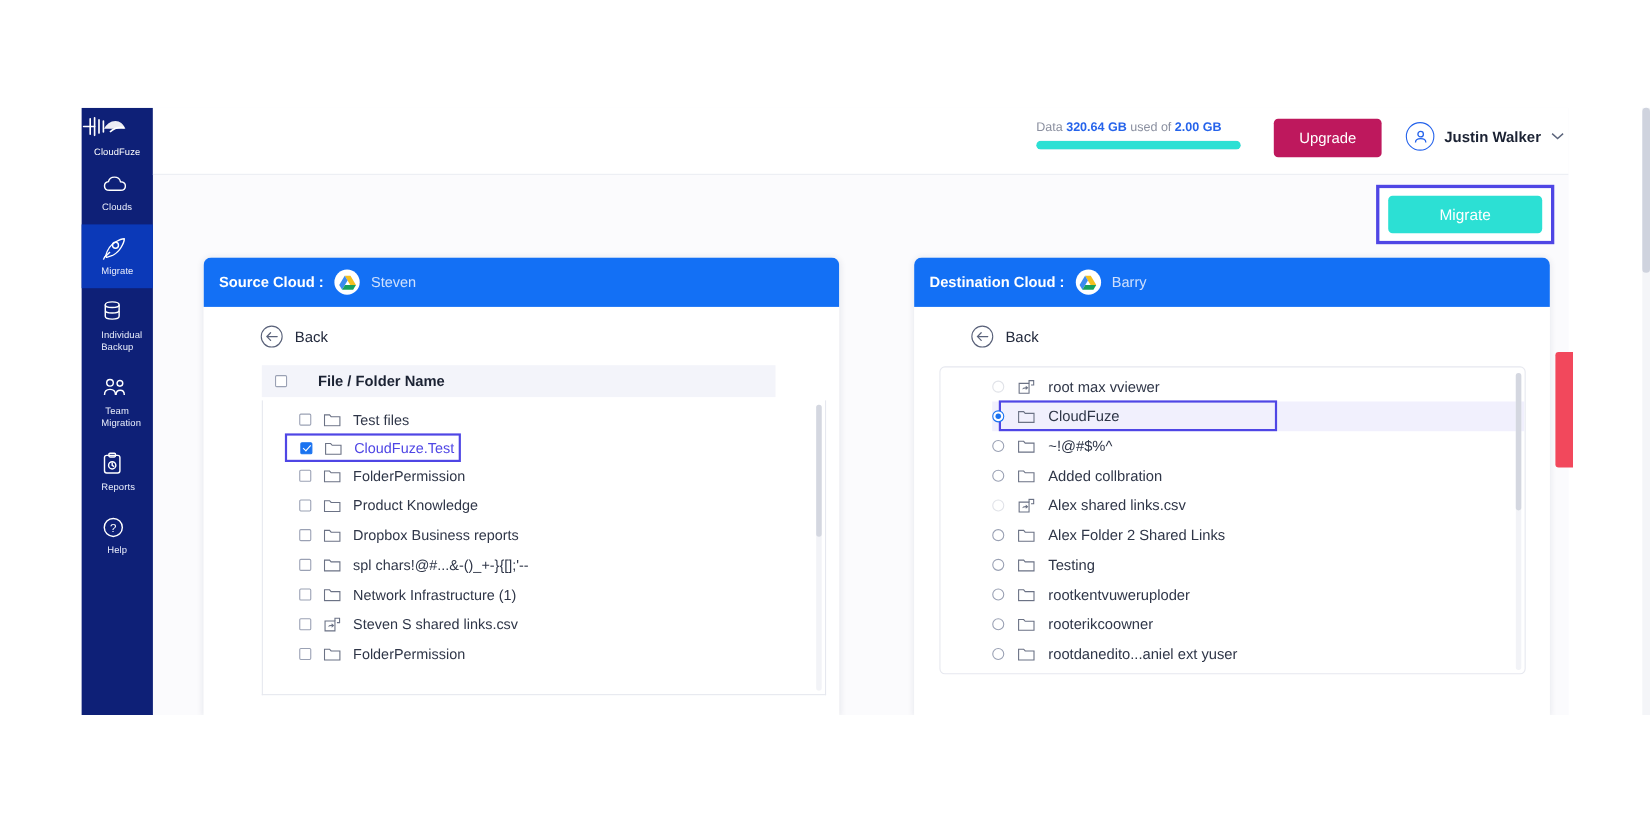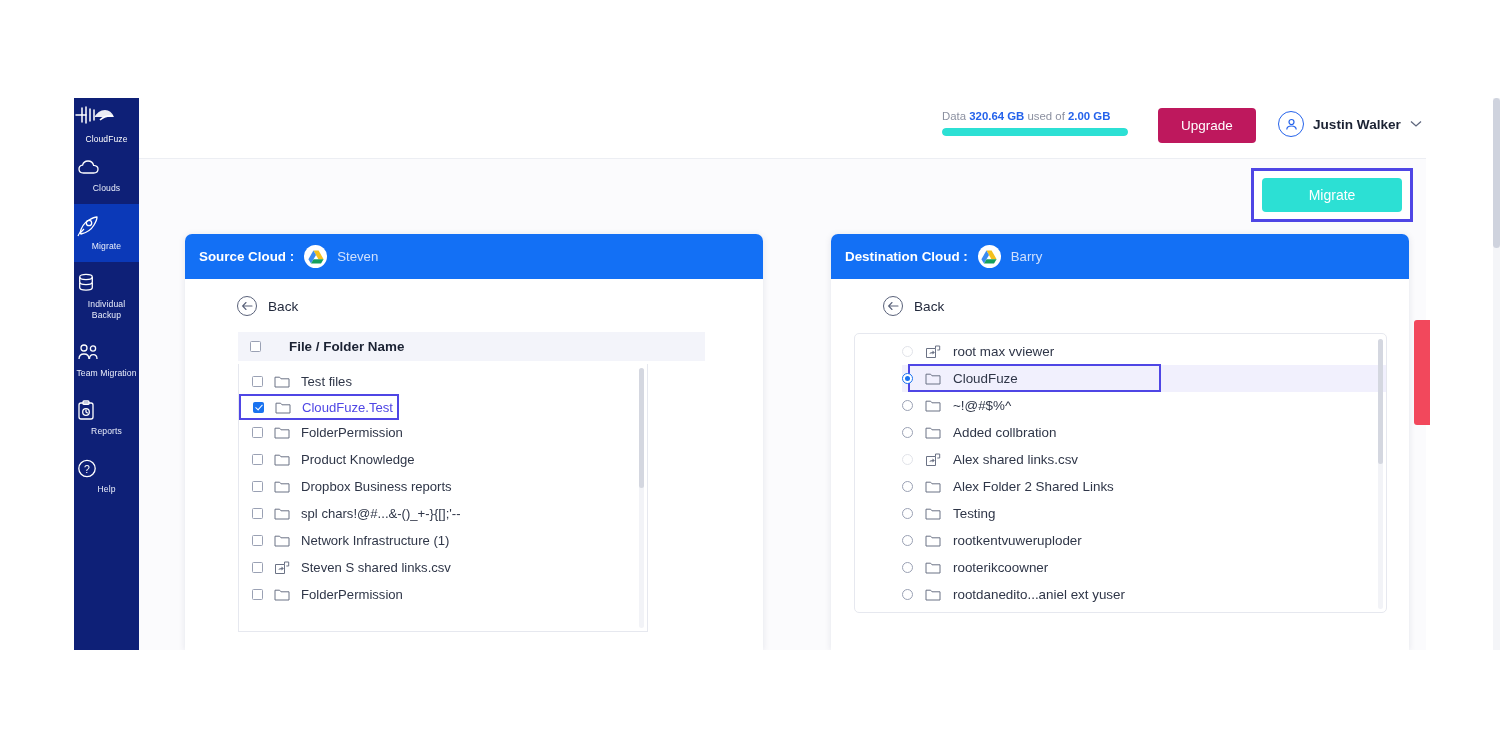--- a/index.html
+++ b/index.html
@@ -29,21 +29,21 @@
   .brand {
     padding-top: 6px;
     text-align: center;
   }
   .brand-logo { height: 22px; display: block; margin: 0 auto 2px; }
   .brand-name { font-size: 8.5px; letter-spacing: .1px; color: #fff; }
 
   .nav-item {
     position: relative;
     text-align: center;
-    padding: 11px 2px 10px;
+    padding: 11px 18px 10px;
     cursor: pointer;
     color: #eaeefb;
   }
   .nav-item.active { background: #0b39b8; }
   .nav-icon { display: block; margin: 0 auto 5px; height: 21px; }
   .nav-label {
     font-size: 8.6px; line-height: 11px; letter-spacing: .1px;
     display: block;
   }
 
@@ -142,23 +142,23 @@
   
   #src-table-head {
     margin: 16px 0 0 53px; width: 467px; height: 29px;
     background: #f3f4fa;
     display: flex; align-items: center; gap: 28px; padding-left: 12px;
   }
   #src-table-head .hd-text {
     font-size: 13.4px; font-weight: 700; color: #1b2233;
   }
   #src-list-box {
-    margin: 3px 0 0 53px; width: 410px; height: 268px;
+    margin: 3px 0 0 53px; width: 513px; height: 268px;
     border: 1px solid #e6e8ef; border-top: none;
-    overflow: hidden; position: relative;
+    overflow: hidden; position: relative; padding-left: 20px;
   }
   #src-list { padding-top: 4px; }
 
   .row {
     height: 27px; display: flex; align-items: center;
     gap: 11px; padding-left: 13px; position: relative;
   }
   .row-label { font-size: 13.1px; color: #2f3648; white-space: nowrap; }
 
   .cb {

